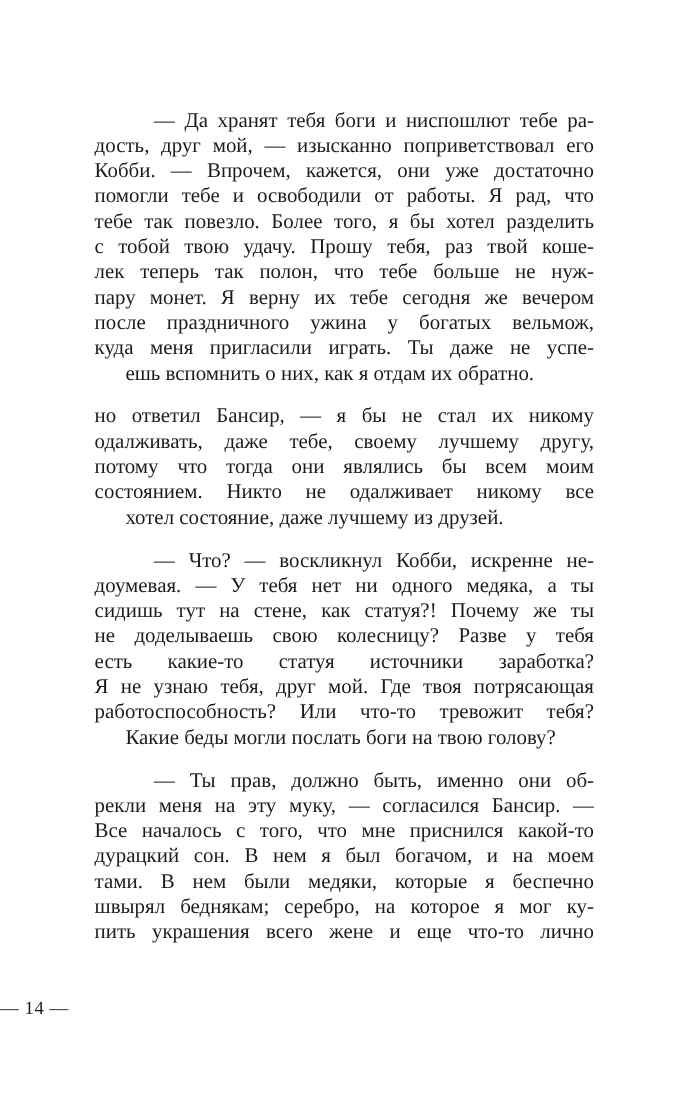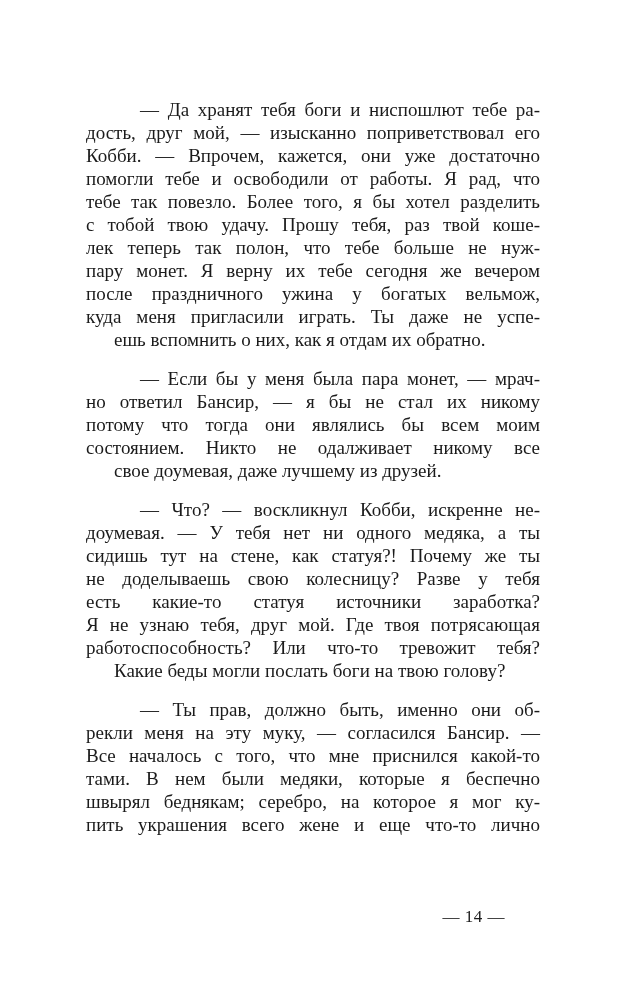--- a/index.html
+++ b/index.html
@@ -48,21 +48,21 @@
   }
   .line.plast {
     text-align-last: left;
     margin-left: 28px;
   }
   .page-number {
     position: absolute;
     left: 0;
     top: 905px;
     width: 505px;
-    text-align: right;
+    text-align: left;
     font-size: 17px;
     line-height: 23px;
     letter-spacing: 0.5px;
     color: var(--ink);
   }
 </style>
 </head>
 <body>
 
 <div class="page">
@@ -78,44 +78,45 @@
       <div class="line">с тобой твою удачу. Прошу тебя, раз твой коше-</div>
       <div class="line">лек теперь так полон, что тебе больше не нуж-</div>
       <div class="line">пару монет. Я верну их тебе сегодня же вечером</div>
       <div class="line">после праздничного ужина у богатых вельмож,</div>
       <div class="line">куда меня пригласили играть. Ты даже не успе-</div>
       <div class="line plast">ешь вспомнить о них, как я отдам их обратно.</div>
     <p></p>
 
     <p class="para">
       </p>
-      <div class="line first">— Если бы у меня была пара монет, — мрач-</div>
       <div class="line">но ответил Бансир, — я бы не стал их никому</div>
+      <div class="line">одалживать, даже тебе, своему лучшему другу,</div>
       <div class="line">потому что тогда они являлись бы всем моим</div>
       <div class="line">состоянием. Никто не одалживает никому все</div>
-      <div class="line plast">свое доумевая, даже лучшему из друзей.</div>
+      <div class="line plast">хотел состояние, даже лучшему из друзей.</div>
     <p></p>
 
     <p class="para">
       </p>
       <div class="line first">— Что? — воскликнул Кобби, искренне не-</div>
       <div class="line">доумевая. — У тебя нет ни одного медяка, а ты</div>
       <div class="line">сидишь тут на стене, как статуя?! Почему же ты</div>
       <div class="line">не доделываешь свою колесницу? Разве у тебя</div>
       <div class="line">есть какие-то статуя источники заработка?</div>
       <div class="line">Я не узнаю тебя, друг мой. Где твоя потрясающая</div>
       <div class="line">работоспособность? Или что-то тревожит тебя?</div>
       <div class="line plast">Какие беды могли послать боги на твою голову?</div>
     <p></p>
 
     <p class="para">
       </p>
       <div class="line first">— Ты прав, должно быть, именно они об-</div>
       <div class="line">рекли меня на эту муку, — согласился Бансир. —</div>
       <div class="line">Все началось с того, что мне приснился какой-то</div>
+      <div class="line">дурацкий сон. В нем я был богачом, и на моем</div>
       <div class="line">тами. В нем были медяки, которые я беспечно</div>
       <div class="line">швырял беднякам; серебро, на которое я мог ку-</div>
       <div class="line">пить украшения всего жене и еще что-то лично</div>
     <p></p>
 
   </main>
 
   <footer class="page-number">— 14 —</footer>
 </div>
 

